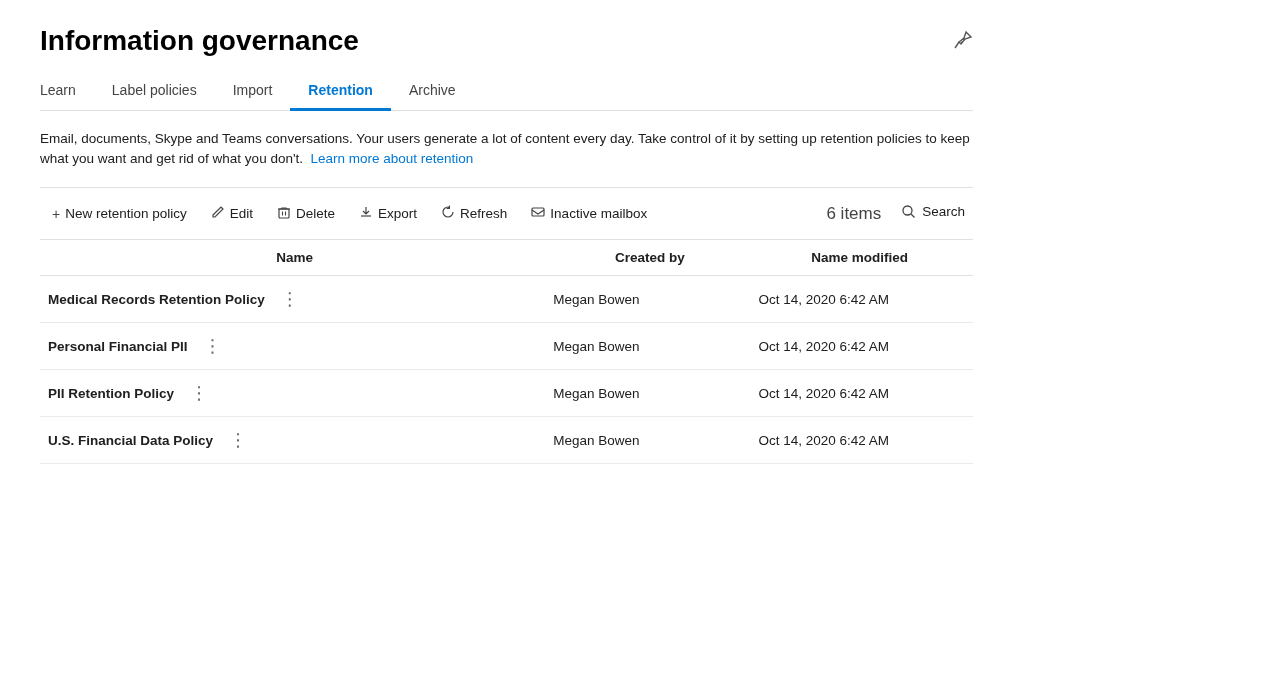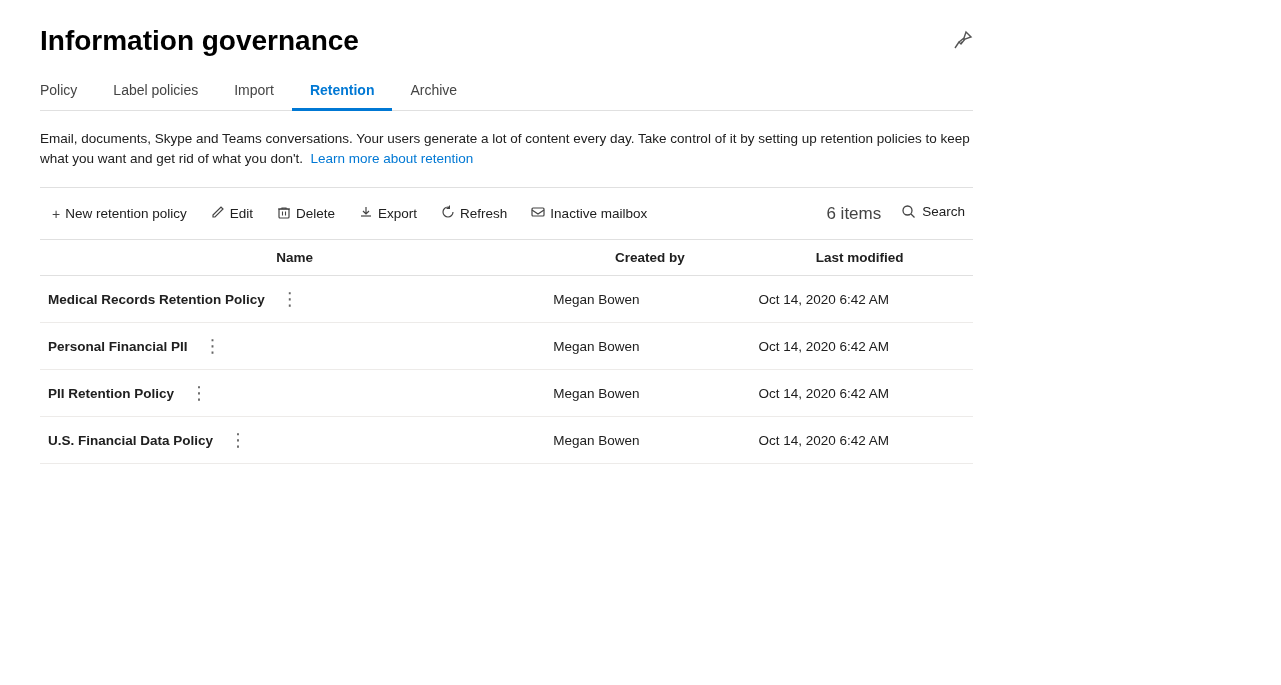--- a/index.html
+++ b/index.html
@@ -172,21 +172,21 @@
     <span class="pin-icon" title="Pin">
       <svg width="20" height="20" viewBox="0 0 20 20" fill="none" xmlns="http://www.w3.org/2000/svg">
         <path d="M13 2L18 7L12 9L8 14L6 12L11 8L13 2Z" stroke="#555" stroke-width="1.4" fill="none"></path>
         <path d="M6 12L2 18" stroke="#555" stroke-width="1.4"></path>
         <path d="M11 8L8 14" stroke="#555" stroke-width="1.2" stroke-dasharray="2 2"></path>
       </svg>
     </span>
   </div>
 
   <div class="tabs">
-    <span class="tab">Policy</span>
+    <span class="tab">Learn</span>
     <span class="tab">Label policies</span>
     <span class="tab">Import</span>
     <span class="tab active">Retention</span>
     <span class="tab">Archive</span>
   </div>
 
   <p class="description">
     <span>Email, documents, Skype and Teams conversations. Your users generate a lot of content every day. Take control of it by setting up retention policies to keep what you want and get rid of what you don't.</span>
     &nbsp;<a href="#">Learn more about retention</a>
   </p>
@@ -257,21 +257,21 @@
         <span>Search</span>
       </button>
     </div>
   </div>
 
   <table class="table">
     <thead>
       <tr>
         <th class="col-name">Name</th>
         <th class="col-created">Created by</th>
-        <th class="col-modified">Last modified</th>
+        <th class="col-modified">Name modified</th>
       </tr>
     </thead>
     <tbody id="table-body">
         <tr>
       <td class="col-name">
         <div class="name-cell">
           <span class="row-name">Medical Records Retention Policy</span>
           <span class="row-menu" title="More options">⋮</span>
         </div>
       </td>

